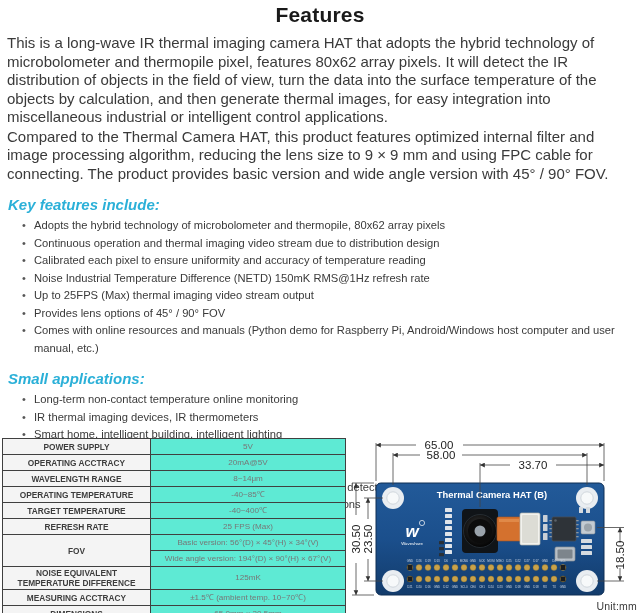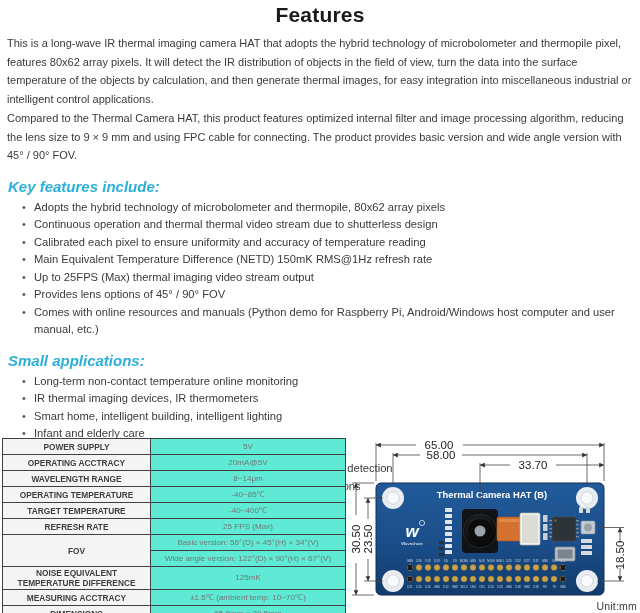--- a/index.html
+++ b/index.html
@@ -25,21 +25,21 @@
     margin: 3px 0 7px 0;
     letter-spacing: 0.2px;
   }
 
   
   .intro {
     padding: 0 8px 0 7px;
   }
   .intro p {
     margin: 0 0 1px 0;
-    font-size: 11px;
+    font-size: 15px;
     line-height: 18.5px;
     color: #3a3a3a;
     text-align: left;
   }
 
   
   .section-heading {
     color: #2bb0d8;
     font-size: 15px;
     font-weight: bold;
@@ -136,23 +136,23 @@
 <div class="page-title">Features</div>
 
 <div class="intro">
   <p>This is a long-wave IR thermal imaging camera HAT that adopts the hybrid technology of microbolometer and thermopile pixel, features 80x62 array pixels. It will detect the IR distribution of objects in the field of view, turn the data into the surface temperature of the objects by calculation, and then generate thermal images, for easy integration into miscellaneous industrial or intelligent control applications.</p>
   <p>Compared to the Thermal Camera HAT, this product features optimized internal filter and image processing algorithm, reducing the lens size to 9 × 9 mm and using FPC cable for connecting. The product provides basic version and wide angle version with 45° / 90° FOV.</p>
 </div>
 
 <div class="section-heading">Key features include:</div>
 <ul class="feature-list">
   <li><span class="bullet">•</span><span>Adopts the hybrid technology of microbolometer and thermopile, 80x62 array pixels</span></li>
-  <li><span class="bullet">•</span><span>Continuous operation and thermal thermal video stream due to shutterless design</span></li>
+  <li><span class="bullet">•</span><span>Continuous operation and thermal imaging video stream due to distribution design</span></li>
   <li><span class="bullet">•</span><span>Calibrated each pixel to ensure uniformity and accuracy of temperature reading</span></li>
-  <li><span class="bullet">•</span><span>Main Equivalent Temperature Difference (NETD) 150mK RMS@1Hz refresh rate</span></li>
+  <li><span class="bullet">•</span><span>Noise Industrial Temperature Difference (NETD) 150mK RMS@1Hz refresh rate</span></li>
   <li><span class="bullet">•</span><span>Up to 25FPS (Max) thermal imaging video stream output</span></li>
   <li><span class="bullet">•</span><span>Provides lens options of 45° / 90° FOV</span></li>
   <li><span class="bullet">•</span><span>Comes with online resources and manuals (Python demo for Raspberry Pi, Android/Windows host computer and user manual, etc.)</span></li>
 </ul>
 
 <div class="section-heading">Small applications:</div>
 <ul class="feature-list">
   <li><span class="bullet">•</span><span>Long-term non-contact temperature online monitoring</span></li>
   <li><span class="bullet">•</span><span>IR thermal imaging devices, IR thermometers</span></li>
   <li><span class="bullet">•</span><span>Smart home, intelligent building, intelligent lighting</span></li>
@@ -188,21 +188,21 @@
       </tr>
       <tr>
         <td class="key">REFRESH RATE</td>
         <td class="val">25 FPS (Max)</td>
       </tr>
       <tr>
         <td class="key" rowspan="2">FOV</td>
         <td class="val">Basic version: 56°(D) × 45°(H) × 34°(V)</td>
       </tr>
       <tr>
-        <td class="val">Wide angle version: 122°(D) × 90°(H) × 67°(V)</td>
+        <td class="val">Wide angle version: 194°(D) × 90°(H) × 67°(V)</td>
       </tr>
       <tr>
         <td class="key">NOISE EQUIVALENT TEMPERATURE DIFFERENCE</td>
         <td class="val">125mK</td>
       </tr>
       <tr>
         <td class="key">MEASURING ACCTRACY</td>
         <td class="val">±1.5℃ (ambient temp. 10~70℃)</td>
       </tr>
       <tr>

